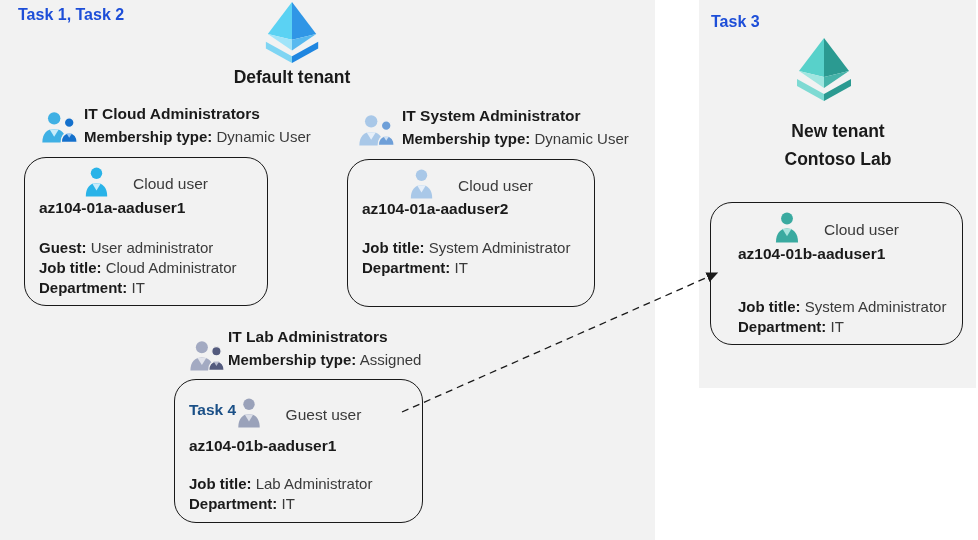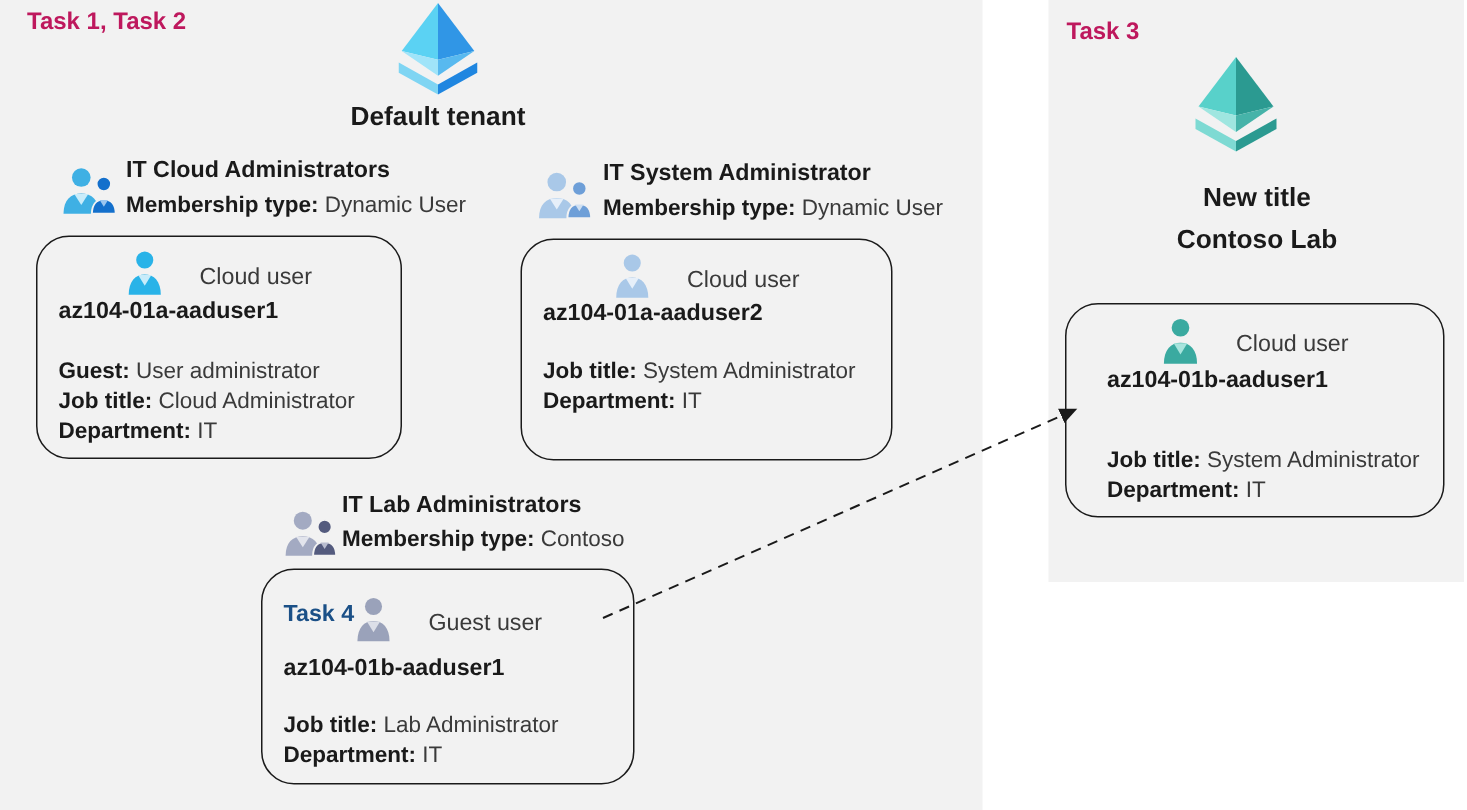--- a/index.html
+++ b/index.html
@@ -4,21 +4,21 @@
 <title>Tenant diagram</title>
 <style>
   html,body{margin:0;padding:0;background:#ffffff;}
   #canvas{
     position:relative;width:978px;height:540px;overflow:hidden;
     font-family:"Liberation Sans",sans-serif;color:#1a1a1a;background:#ffffff;
   }
   .panel{position:absolute;background:#f2f2f2;}
   #left-panel{left:0;top:0;width:655px;height:540px;}
   #right-panel{left:699px;top:0;width:277px;height:388px;}
-  .task-label{position:absolute;font-size:16px;font-weight:700;color:#be185d;white-space:nowrap;}
+  .task-label{position:absolute;font-size:16px;font-weight:700;color:#1d4ed8;white-space:nowrap;}
   #task12-label{left:18px;top:6px;}
   #task3-label{left:12px;top:13px;}
   .tenant-icon{position:absolute;}
   #default-tenant-icon{left:259px;top:2px;}
   #new-tenant-icon{left:91px;top:38px;}
   .tenant-name{position:absolute;font-size:17.5px;font-weight:700;text-align:center;white-space:nowrap;color:#1a1a1a;}
   #default-tenant-name{left:187px;top:67px;width:210px;}
   #new-tenant-name-1{left:34px;top:121px;width:210px;}
   #new-tenant-name-2{left:34px;top:149px;width:210px;}
   .group-icon{position:absolute;}
@@ -152,21 +152,21 @@
         <path d="M0.8,32.5 C0.8,23 5.8,18.6 13,18.6 C20.2,18.6 25.2,23 25.2,32.5 Z" fill="#a3aac2"></path>
         <polygon points="8.2,18.9 17.8,18.9 13,26.5" fill="#e2e4ec"></polygon>
         <circle cx="28.5" cy="12" r="5" fill="#545b7e" stroke="#f2f2f2" stroke-width="1.4"></circle>
         <path d="M20.3,32.5 C20.3,25.6 24,22.7 28.5,22.7 C33,22.7 36.7,25.6 36.7,32.5 Z" fill="#545b7e" stroke="#f2f2f2" stroke-width="1.4"></path>
         <polygon points="25.6,23 31.4,23 28.5,27.6" fill="#b9bdd0"></polygon>
       </svg>
     </span>
     <div id="group3-title" class="group-title">IT Lab Administrators</div>
     <div id="group3-membership" class="membership">
       <span class="flabel">Membership type:</span>
-      <span>Contoso</span>
+      <span>Assigned</span>
     </div>
 
     <div id="card3" class="user-card">
       <div class="guest-task">Task 4</div>
       <div class="card-header">
         <span>
           <svg viewBox="0 0 24 30" width="26" height="30">
             <circle cx="12" cy="6.3" r="5.7" fill="#9aa2ba"></circle>
             <path d="M1.3,29.5 C1.3,20.5 5.8,16 12,16 C18.2,16 22.7,20.5 22.7,29.5 Z" fill="#9aa2ba"></path>
             <polygon points="7.6,16.3 16.4,16.3 12,23.5" fill="#dcdfe8"></polygon>
@@ -188,21 +188,21 @@
     <span id="new-tenant-icon" class="tenant-icon">
       <svg viewBox="0 0 64 64" width="68" height="64">
         <polygon points="32,0 7,33 32,39" fill="#58d1ca"></polygon>
         <polygon points="32,0 57,33 32,39" fill="#2b9a91"></polygon>
         <polygon points="7,33 32,39 32,50" fill="#9fe6e0"></polygon>
         <polygon points="57,33 32,39 32,50" fill="#46b3a9"></polygon>
         <polygon points="5,41 32,56 32,63 5,48" fill="#7edad3"></polygon>
         <polygon points="59,41 32,56 32,63 59,48" fill="#2b9a91"></polygon>
       </svg>
     </span>
-    <div id="new-tenant-name-1" class="tenant-name">New title</div>
+    <div id="new-tenant-name-1" class="tenant-name">New tenant</div>
     <div id="new-tenant-name-2" class="tenant-name">Contoso Lab</div>
 
     <div id="card-right" class="user-card">
       <div class="card-header">
         <span>
           <svg viewBox="0 0 24 30" width="26" height="31">
             <circle cx="12" cy="6.3" r="5.7" fill="#3aaaa0"></circle>
             <path d="M1.3,29.5 C1.3,20.5 5.8,16 12,16 C18.2,16 22.7,20.5 22.7,29.5 Z" fill="#3aaaa0"></path>
             <polygon points="7.6,16.3 16.4,16.3 12,23.5" fill="#a8e4dd"></polygon>
           </svg>

